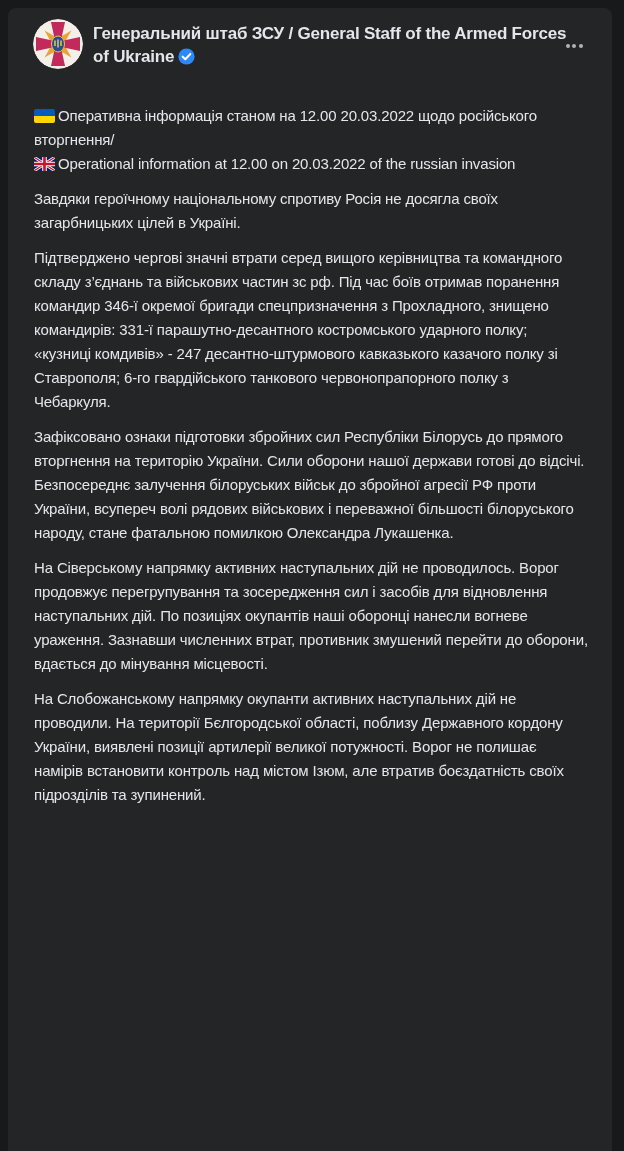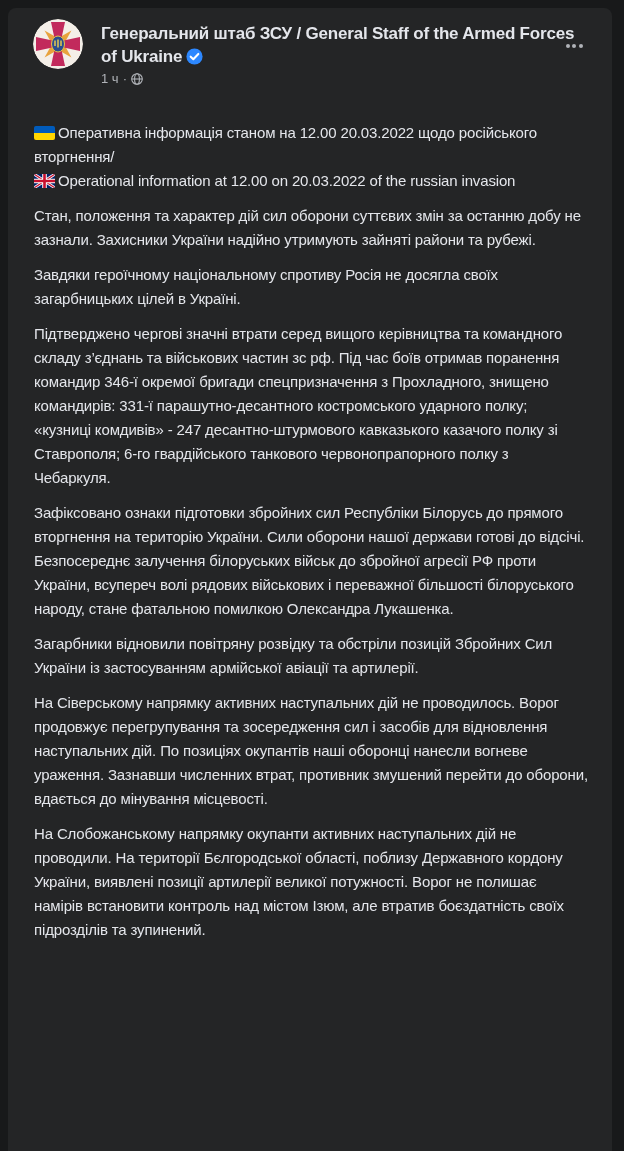--- a/index.html
+++ b/index.html
@@ -33,21 +33,21 @@
   }
   .avatar {
     flex: 0 0 auto;
     width: 50px;
     height: 50px;
     border-radius: 50%;
     overflow: hidden;
     cursor: pointer;
   }
   .avatar svg { display: block; width: 100%; height: 100%; }
-  .header-text { margin-left: 18px; padding-top: 3px; }
+  .header-text { margin-left: 10px; padding-top: 3px; }
   .page-name-row {
     width: 478px;
     font-size: 17px;
     font-weight: 700;
     letter-spacing: -0.2px;
     line-height: 23px;
     color: #e4e6eb;
   }
   .page-name { cursor: pointer; }
   .verified {
@@ -135,55 +135,42 @@
         </svg>
       </div>
 
       <div class="header-text">
         <div class="page-name-row">
           <span class="page-name">Генеральний штаб ЗСУ / General Staff of the Armed Forces of Ukraine</span><span class="verified"><svg viewBox="0 0 20 20">
                 <circle cx="10" cy="10" r="9.5" fill="#2d88ff"></circle>
                 <path d="M5.5 10.2 L8.6 13.2 L14.5 7" stroke="#ffffff" stroke-width="2.4" fill="none" stroke-linecap="round" stroke-linejoin="round"></path>
               </svg></span>
         </div>
-        <div class="meta-row">
-          <span class="timestamp">1 ч</span>
-          <span>·</span>
-          <span class="globe">
-            <svg viewBox="0 0 12 12">
-              <circle cx="6" cy="6" r="5.3" fill="none" stroke="#b0b3b8" stroke-width="1.1"></circle>
-              <ellipse cx="6" cy="6" rx="2.4" ry="5.3" fill="none" stroke="#b0b3b8" stroke-width="1.1"></ellipse>
-              <path d="M0.7 6 H11.3" stroke="#b0b3b8" stroke-width="1.1"></path>
-            </svg>
-          </span>
-        </div>
       </div>
 
       <div class="more-btn">
         <i></i>
           <i></i>
           <i></i>
       </div>
     </div>
 
     <div class="body">
       <p>
         <span class="flag flag-ua"></span><span>Оперативна інформація станом на 12.00 20.03.2022 щодо російського вторгнення/</span>
         <span class="flag flag-gb"><svg viewBox="0 0 60 40">
               <rect width="60" height="40" fill="#012169"></rect>
               <path d="M0 0 L60 40 M60 0 L0 40" stroke="#ffffff" stroke-width="8"></path>
               <path d="M0 0 L60 40 M60 0 L0 40" stroke="#c8102e" stroke-width="3.5"></path>
               <path d="M30 0 V40 M0 20 H60" stroke="#ffffff" stroke-width="13"></path>
               <path d="M30 0 V40 M0 20 H60" stroke="#c8102e" stroke-width="7.5"></path>
             </svg></span><span>Operational information at 12.00 on 20.03.2022 of the russian invasion</span>
       </p>
-      <p>Стан, положення та характер дій сил оборони суттєвих змін за останню добу не зазнали. Захисники України надійно утримують зайняті райони та рубежі.</p>
       <p>Завдяки героїчному національному спротиву Росія не досягла своїх загарбницьких цілей в Україні.</p>
       <p>Підтверджено чергові значні втрати серед вищого керівництва та командного складу з’єднань та військових частин зс рф. Під час боїв отримав поранення командир 346-ї окремої бригади спецпризначення з Прохладного, знищено командирів: 331-ї парашутно-десантного костромського ударного полку; «кузниці комдивів» - 247 десантно-штурмового кавказького казачого полку зі Ставрополя; 6-го гвардійського танкового червонопрапорного полку з Чебаркуля.</p>
       <p>Зафіксовано ознаки підготовки збройних сил Республіки Білорусь до прямого вторгнення на територію України. Сили оборони нашої держави готові до відсічі. Безпосереднє залучення білоруських військ до збройної агресії РФ проти України, всупереч волі рядових військових і переважної більшості білоруського народу, стане фатальною помилкою Олександра Лукашенка.</p>
-      <p>Загарбники відновили повітряну розвідку та обстріли позицій Збройних Сил України із застосуванням армійської авіації та артилерії.</p>
       <p>На Сіверському напрямку активних наступальних дій не проводилось. Ворог продовжує перегрупування та зосередження сил і засобів для відновлення наступальних дій. По позиціях окупантів наші оборонці нанесли вогневе ураження. Зазнавши численних втрат, противник змушений перейти до оборони, вдається до мінування місцевості.</p>
       <p>На Слобожанському напрямку окупанти активних наступальних дій не проводили. На території Бєлгородської області, поблизу Державного кордону України, виявлені позиції артилерії великої потужності. Ворог не полишає намірів встановити контроль над містом Ізюм, але втратив боєздатність своїх підрозділів та зупинений.</p>
 
     </div>
 
   </div>
 </div>
 
 </body></html>

